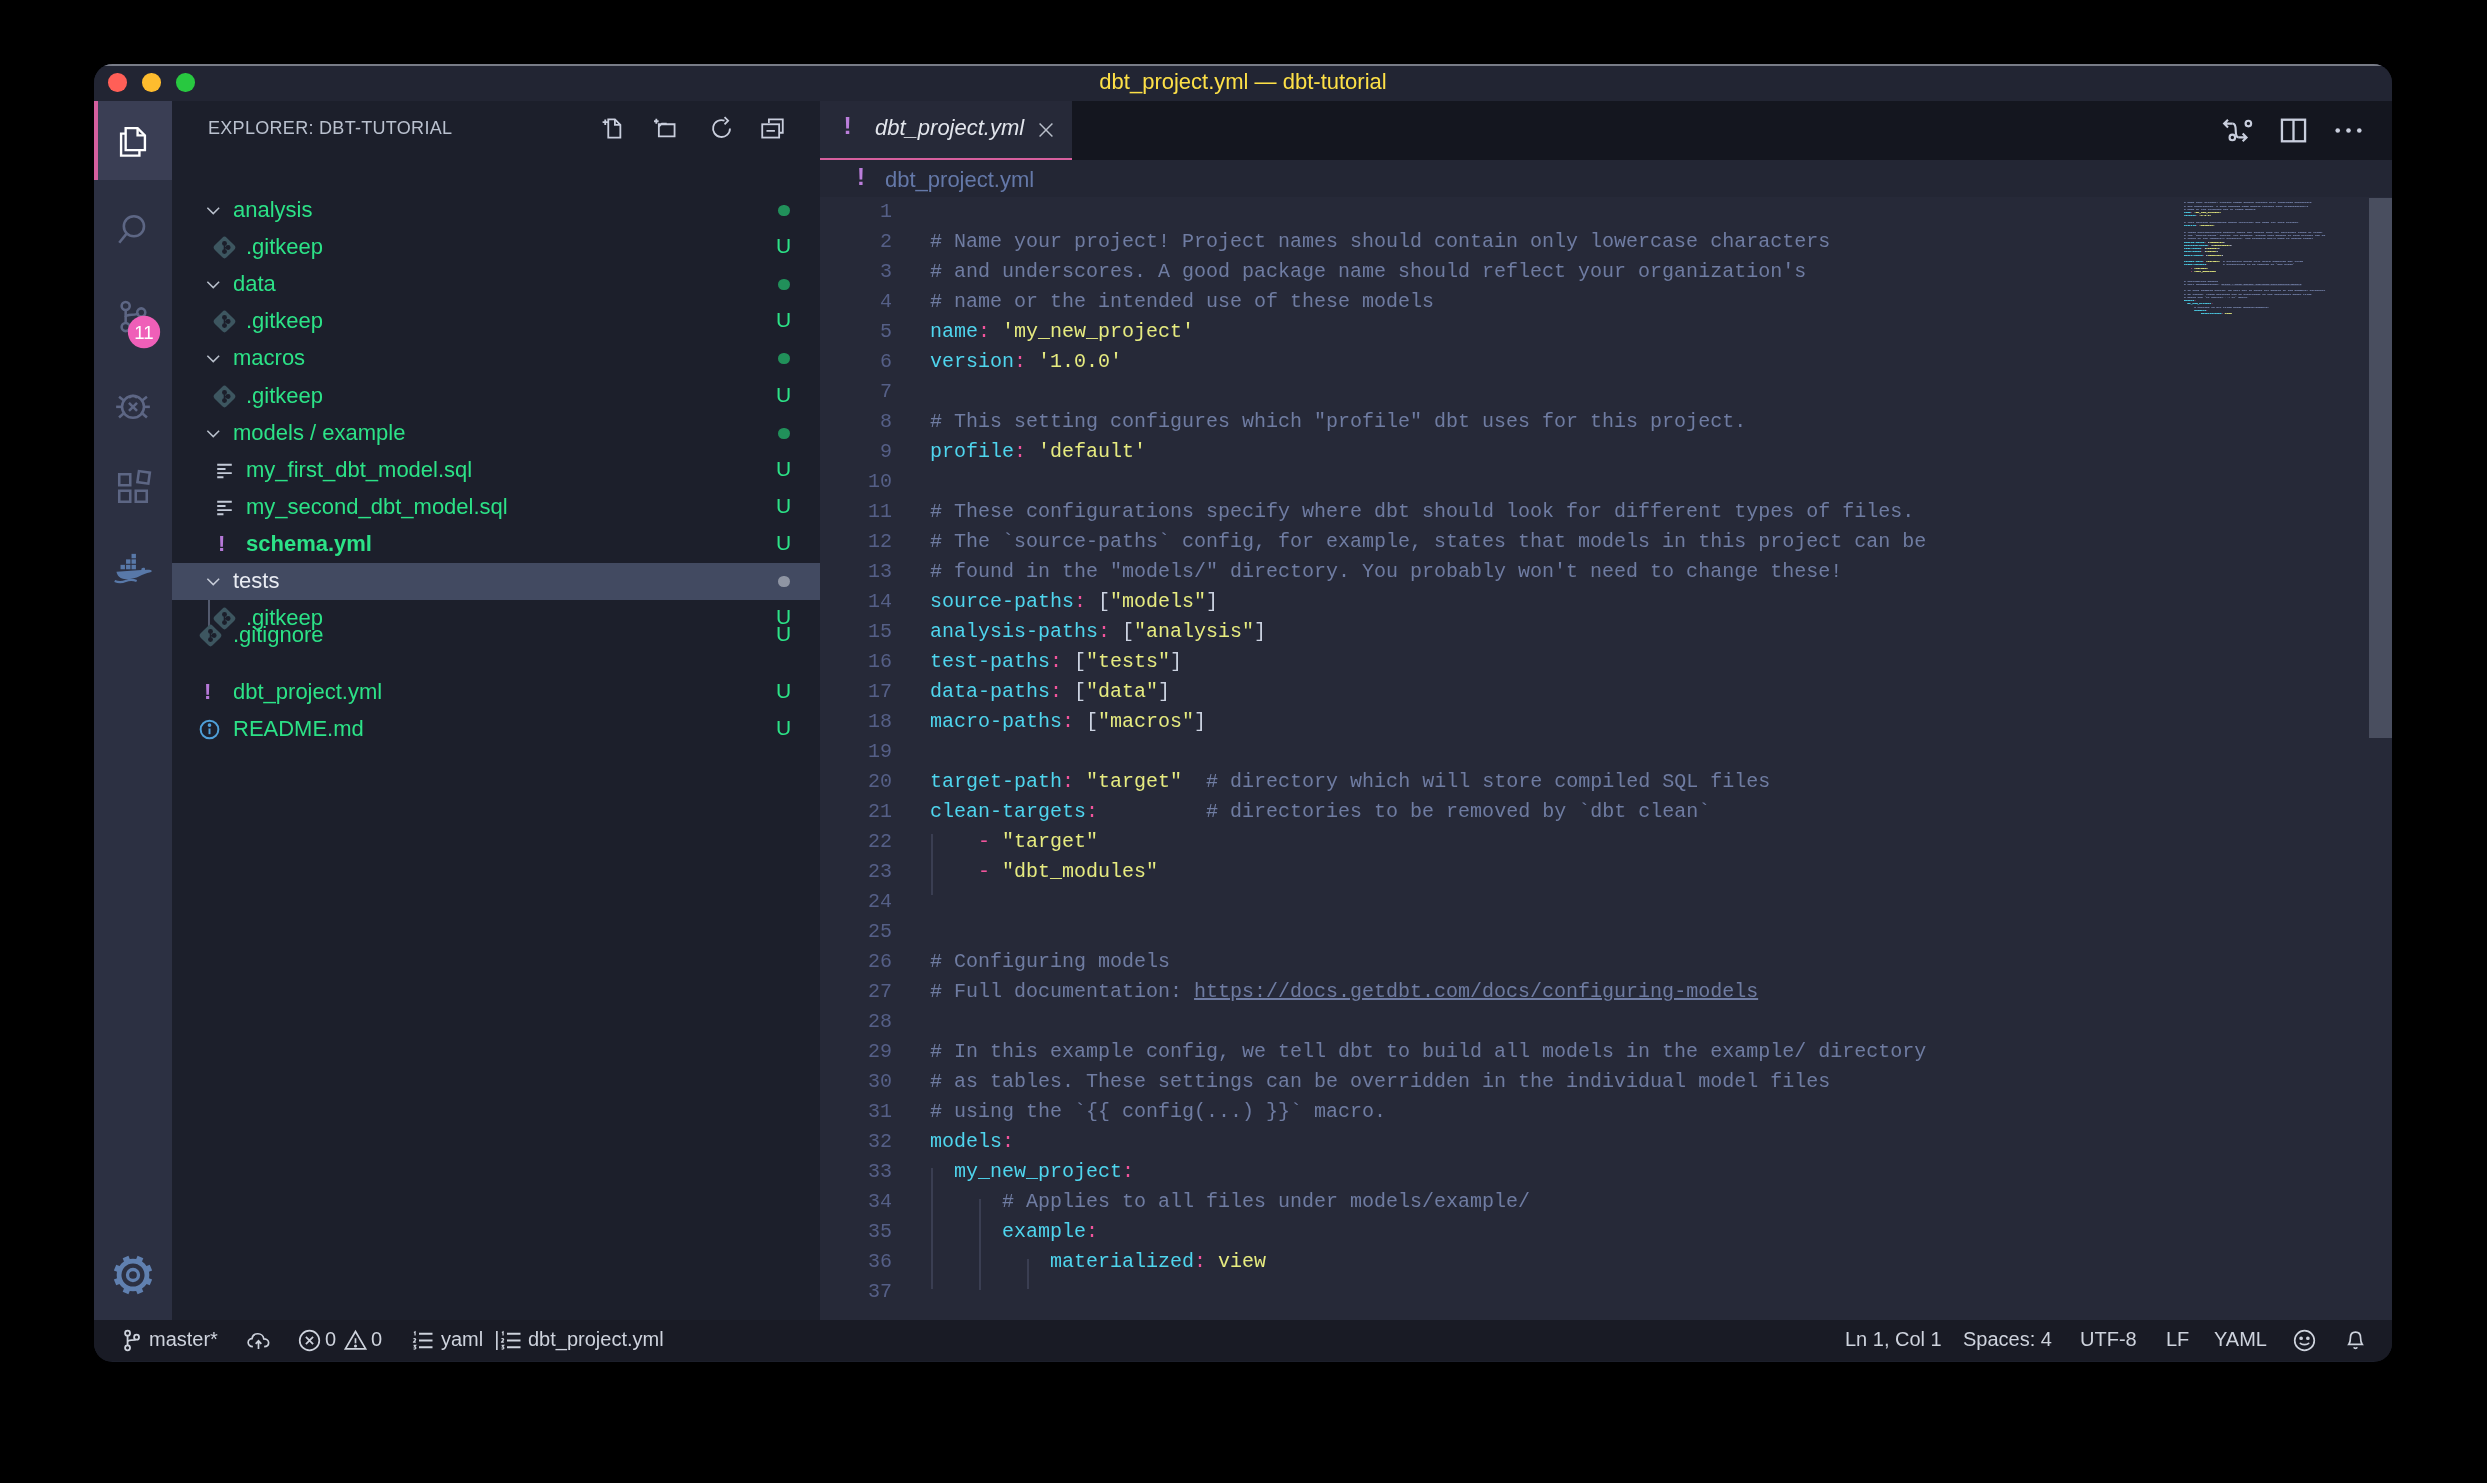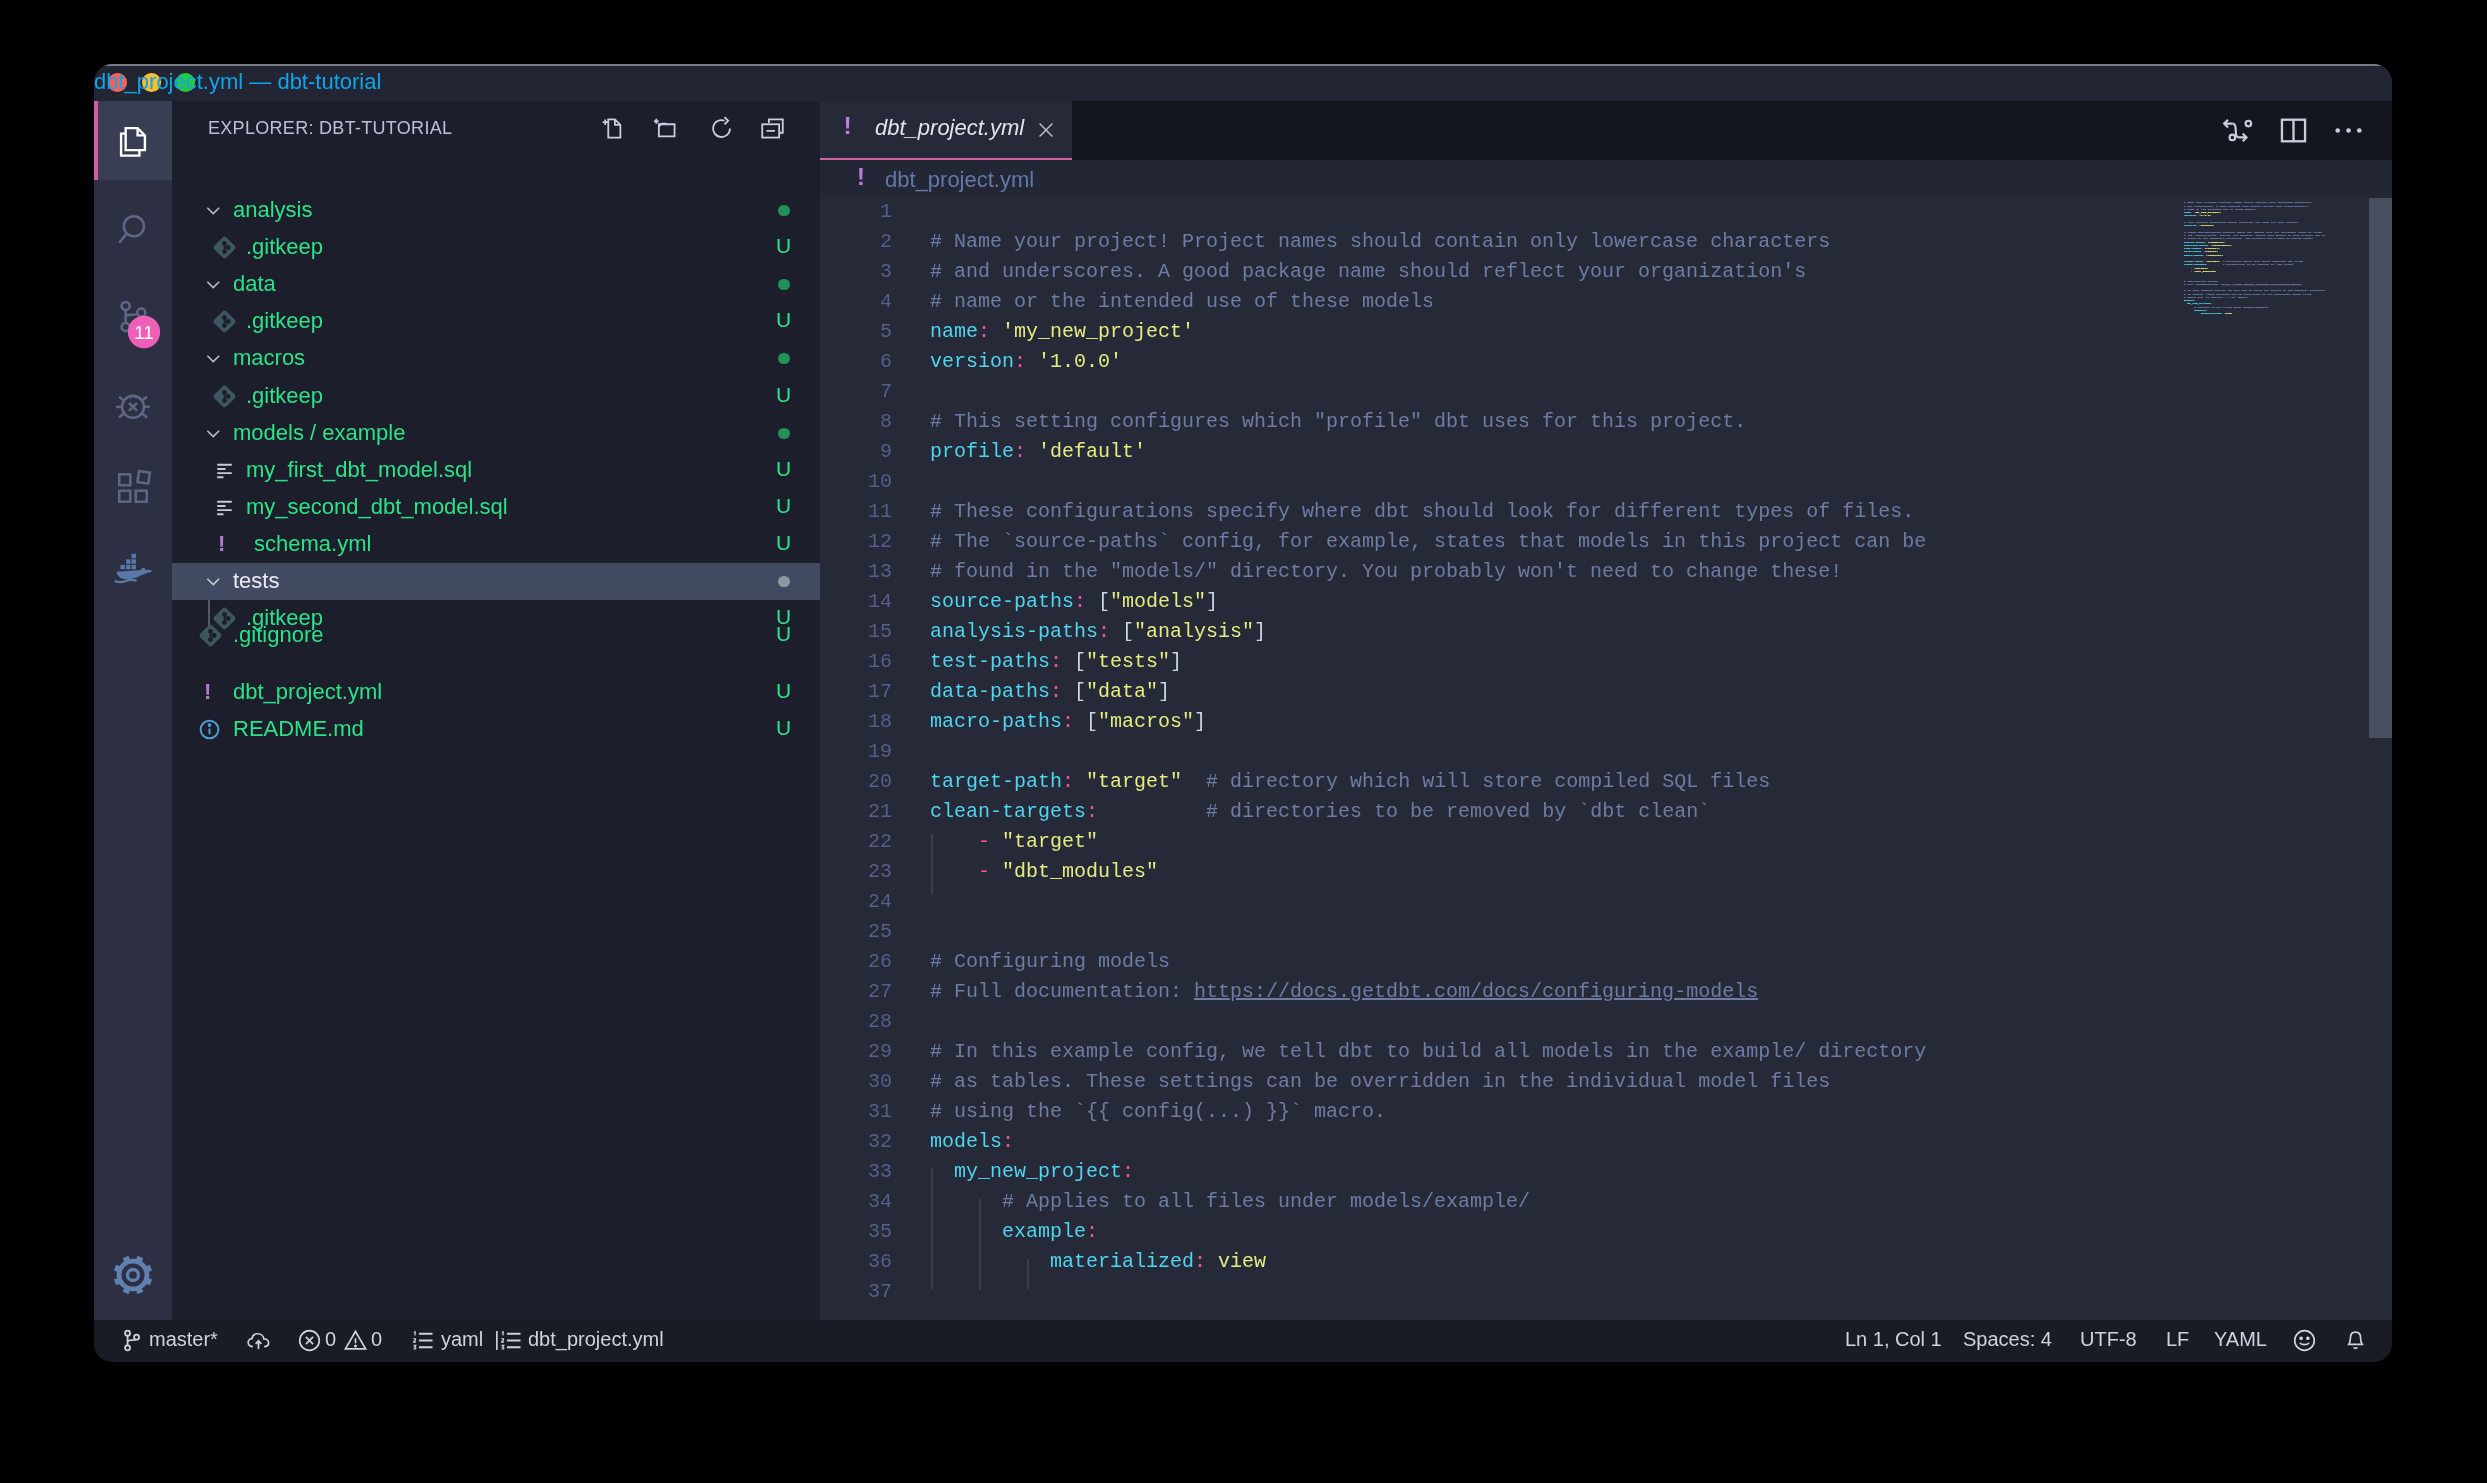--- a/index.html
+++ b/index.html
@@ -2,21 +2,21 @@
 <html style="font-size:13.5px"><head>
 <meta charset="utf-8">
 <style>
 html,body{margin:0;padding:0;background:#000;}
 body{width:2487px;height:1484px;position:relative;overflow:hidden;font-family:"Liberation Sans",sans-serif;}
 #win{position:absolute;left:94px;top:64px;width:2298px;height:1298px;background:#1c1f2b;border-radius:18.5px;overflow:hidden;}
 #topline{position:absolute;left:5px;top:0;width:2288px;height:1.7px;background:#787c87;z-index:50;}
 
 #titlebar{position:absolute;left:0;top:0;width:100%;height:37px;background:#222533;}
 .tl{position:absolute;top:9.3px;width:18.5px;height:18.5px;border-radius:50%;}
-#title{position:absolute;top:0;left:0;width:100%;height:37px;line-height:35px;text-align:left;color:#0ea5e9;font-size:22px;}
+#title{position:absolute;top:0;left:0;width:100%;height:37px;line-height:35px;text-align:center;color:#fde047;font-size:22px;}
 
 #actbar{position:absolute;left:0;top:37px;width:78px;height:1219px;background:#2c3042;}
 #actsel{position:absolute;left:0;top:0;width:78px;height:79px;background:#3a3e54;border-left:4.2px solid #d45f9e;box-sizing:border-box;}
 .aicon{position:absolute;left:0;width:78px;text-align:center;}
 
 #sidebar{position:absolute;left:78px;top:37px;width:648px;height:1219px;background:#1c1f2b;}
 #sbhead{position:absolute;left:36px;top:17px;color:#bac1cf;font-size:18px;letter-spacing:0.3px;}
 .shicon{position:absolute;top:12.6px;width:29px;height:29px;}
 .row{position:absolute;left:0;width:648px;height:37px;margin-top:32px;}
 .rowsel{background:#424a61;}
@@ -226,21 +226,21 @@
       </div>
     <div class="row" style="top:356px;">
         <svg class="ficon" viewBox="0 0 24 24" width="25" height="25" style="left:40px;" stroke="#c3cad8" stroke-width="1.8" fill="none">
           <path d="M5 6.5 H19 M5 10.5 H13 M5 14.5 H19 M5 18.5 H11"></path>
         </svg>
         <div class="rlabel" style="left:74px;">my_second_dbt_model.sql</div>
         <div class="badge">U</div>
       </div>
     <div class="row" style="top:393px;">
         <div class="rlabel" style="left:46px;color:#b678d8;font-weight:bold;">!</div>
-        <div class="rlabel" style="left:82px;">schema.yml</div>
+        <div class="rlabel" style="left:74px;font-weight:bold;">schema.yml</div>
         <div class="badge">U</div>
       </div>
     <div class="row rowsel" style="top:430px;">
         <svg class="chev" viewBox="0 0 22 22" width="18.5" height="18.5" fill="none" stroke="#c6ccd8" stroke-width="1.8">
           <path d="M4 8 L11 15 L18 8"></path>
         </svg>
         <div class="rlabel" style="left:61px;">tests</div>
         <div class="dot" style="background:#8f95a3;"></div>
       </div>
     <div class="row" style="top:467px;">

